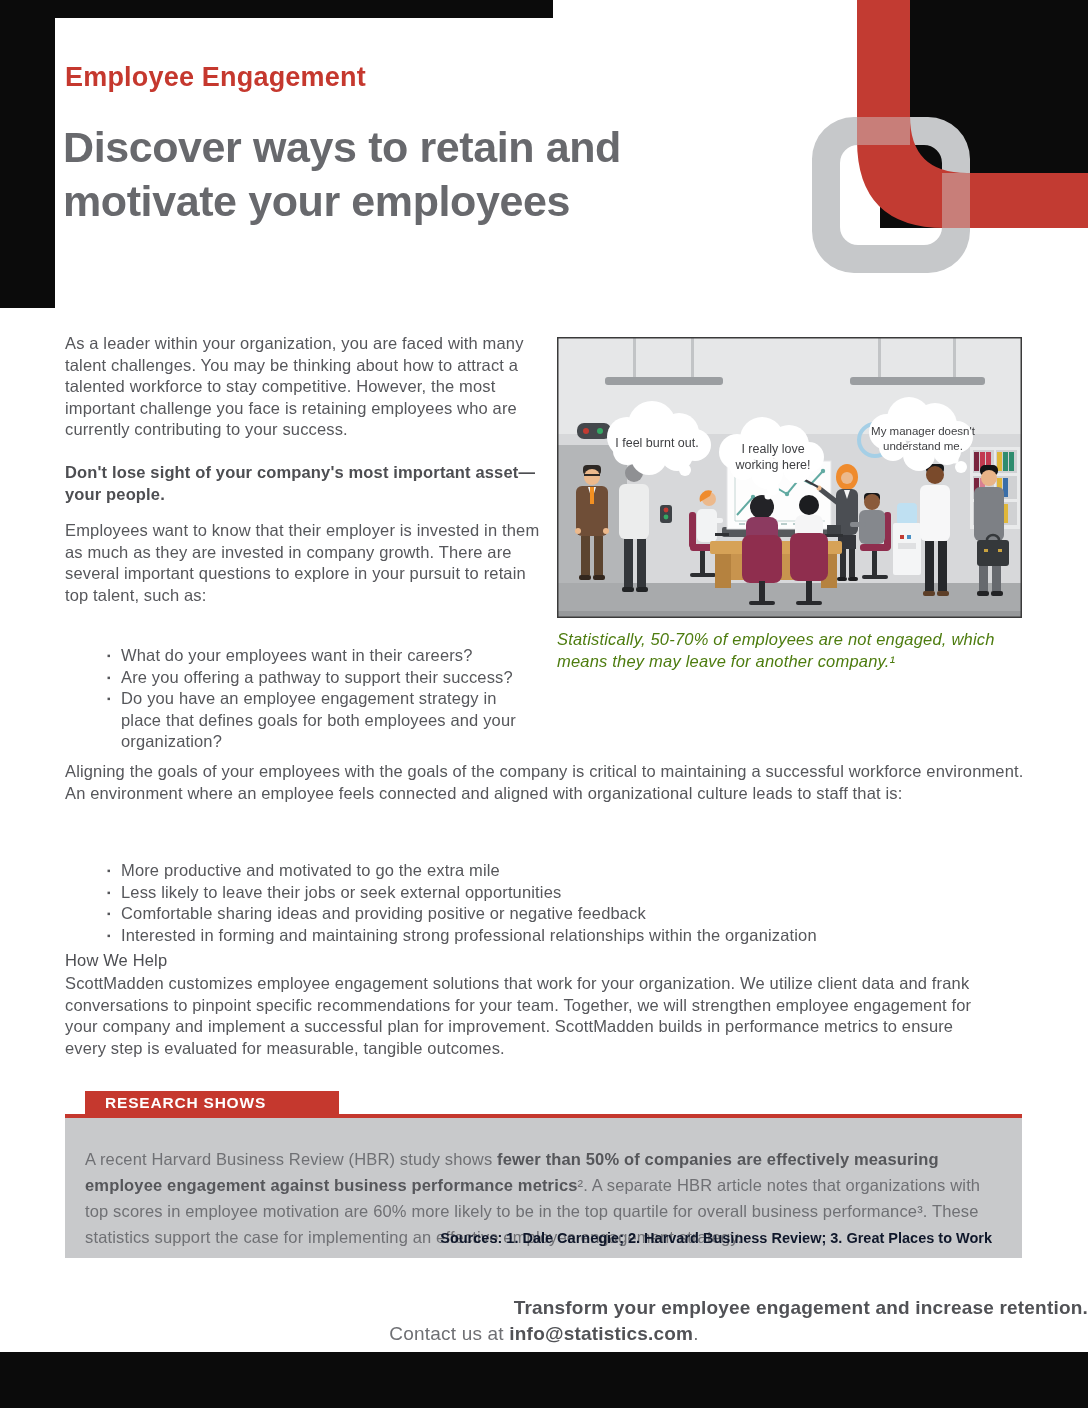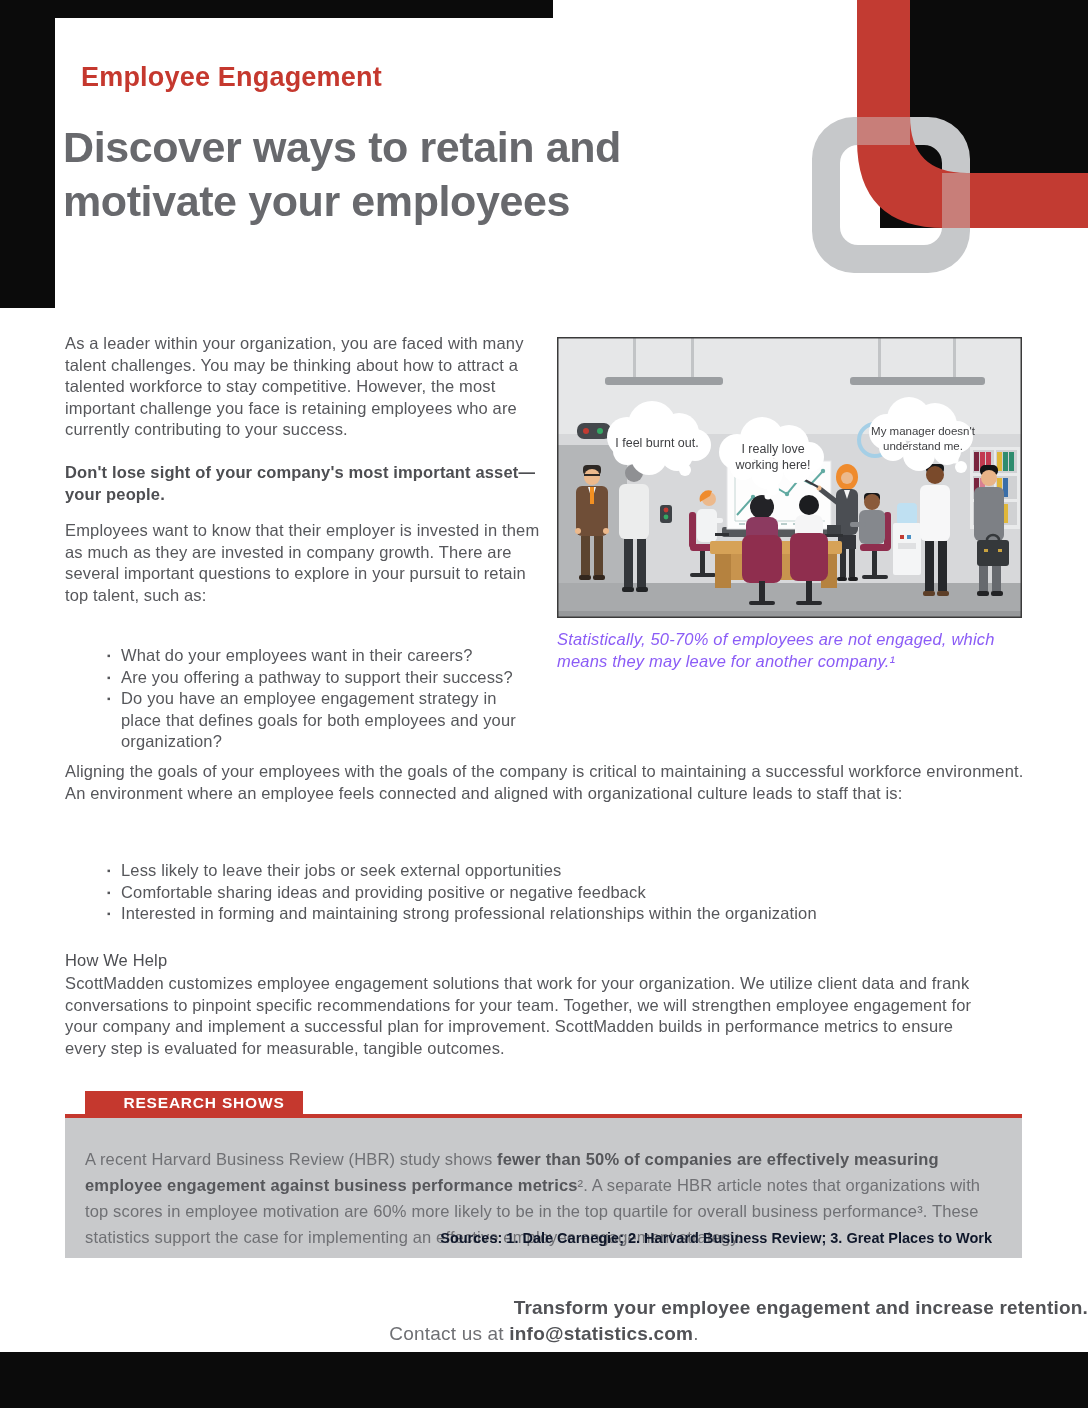--- a/index.html
+++ b/index.html
@@ -4,45 +4,45 @@
 <style>
   html,body{margin:0;padding:0;background:#ffffff;}
   .page{position:relative;width:1088px;height:1408px;background:#ffffff;overflow:hidden;
         font-family:"Liberation Sans", sans-serif;}
   .abs{position:absolute;}
   
   .bar-left{left:0;top:0;width:55px;height:308px;background:#0b0b0b;}
   .bar-top{left:0;top:0;width:553px;height:18px;background:#0b0b0b;}
   .bar-bottom{left:0;top:1352px;width:1088px;height:56px;background:#0b0b0b;}
   
-  .eyebrow{left:65px;top:62px;font-size:27px;font-weight:bold;color:#c5382e;letter-spacing:.2px;margin-left:16px;}
+  .eyebrow{left:65px;top:62px;font-size:27px;font-weight:bold;color:#c5382e;letter-spacing:.2px;}
   .title{left:63px;top:120px;width:760px;font-size:43px;line-height:54px;font-weight:bold;
          color:#68696d;letter-spacing:-.4px;}
   
   .body-txt{color:#56575b;font-size:16.5px;line-height:21.6px;letter-spacing:.15px;}
   .col{left:65px;width:478px;}
   .p1{top:333px;}
   .subhead{top:462px;font-weight:bold;color:#4d4e52;}
   .p2{top:520px;}
   ul.blist{margin:12px;padding:0;list-style:none;}
   ul.blist li{position:relative;padding-left:14px;margin-bottom:0;}
   ul.blist li::before{content:"▪";position:absolute;left:0;top:0;font-size:10px;line-height:21.6px;color:#56575b;}
   .bullets1{left:95px;top:633px;width:425px;}
   .wide{left:65px;width:960px;}
   .p-align{top:761px;}
   .bullets2{left:95px;top:848px;width:900px;}
   .hwh-head{left:65px;top:950px;font-weight:normal;color:#4d4e52;}
   .hwh-para{left:65px;top:973px;width:918px;}
   
   .illus{left:557px;top:337px;width:465px;height:281px;}
   .caption{left:557px;top:628px;width:466px;font-size:16.5px;line-height:22px;font-style:italic;
-           color:#8b5cf6;letter-spacing:.2px;}
-  
-  .research-tab{left:85px;top:1091px;width:218px;height:23px;background:#c5382e;color:#ffffff;
-      font-size:15.5px;font-weight:bold;letter-spacing:.8px;line-height:23px;padding-left:20px;box-sizing:border-box;text-align:center;}
+           color:#4d7c0f;letter-spacing:.2px;}
+  
+  .research-tab{left:85px;top:1091px;width:254px;height:23px;background:#c5382e;color:#ffffff;
+      font-size:15.5px;font-weight:bold;letter-spacing:.8px;line-height:23px;padding-left:20px;box-sizing:border-box;}
   .research-line{left:65px;top:1114px;width:957px;height:4px;background:#c5382e;}
   .research-box{left:65px;top:1118px;width:957px;height:140px;background:#c8c9cb;box-sizing:border-box;
       padding:28px 30px 0 20px;}
   .research-text{font-size:16.5px;line-height:26px;color:#6f7074;letter-spacing:.15px;}
   .research-text .b{font-weight:bold;color:#55565a;}
   .sources{position:absolute;right:30px;bottom:12px;font-size:14.5px;color:#0f172a;font-weight:bold;}
   
   .f1{left:0;top:1297px;width:1088px;text-align:right;font-size:19px;font-weight:bold;color:#515256;letter-spacing:.2px;}
   .f2{left:0;top:1323px;width:1088px;text-align:center;font-size:19px;color:#6f7074;letter-spacing:.2px;}
   .f2 .em{font-weight:bold;color:#515256;}
@@ -334,20 +334,21 @@
     <rect x="0.75" y="0.75" width="463.5" height="279.5" fill="none" stroke="#3a3a3a" stroke-width="1.5"></rect>
   </svg>
 
   <div class="abs caption">
     <div>Statistically, 50-70% of employees are not engaged, which</div>
     <div>means they may leave for another company.¹</div>
   </div>
 
   <div class="abs body-txt wide p-align">Aligning the goals of your employees with the goals of the company is critical to maintaining a successful workforce environment. An environment where an employee feels connected and aligned with organizational culture leads to staff that is:</div>
   <ul class="abs body-txt blist bullets2">
+    <li>More productive and motivated to go the extra mile</li>
     <li>Less likely to leave their jobs or seek external opportunities</li>
     <li>Comfortable sharing ideas and providing positive or negative feedback</li>
     <li>Interested in forming and maintaining strong professional relationships within the organization</li>
   </ul>
 
   <div class="abs body-txt hwh-head">How We Help</div>
   <div class="abs body-txt hwh-para">ScottMadden customizes employee engagement solutions that work for your organization. We utilize client data and frank conversations to pinpoint specific recommendations for your team. Together, we will strengthen employee engagement for your company and implement a successful plan for improvement. ScottMadden builds in performance metrics to ensure every step is evaluated for measurable, tangible outcomes.</div>
 
   <div class="abs research-tab">RESEARCH SHOWS</div>
   <div class="abs research-line"></div>

